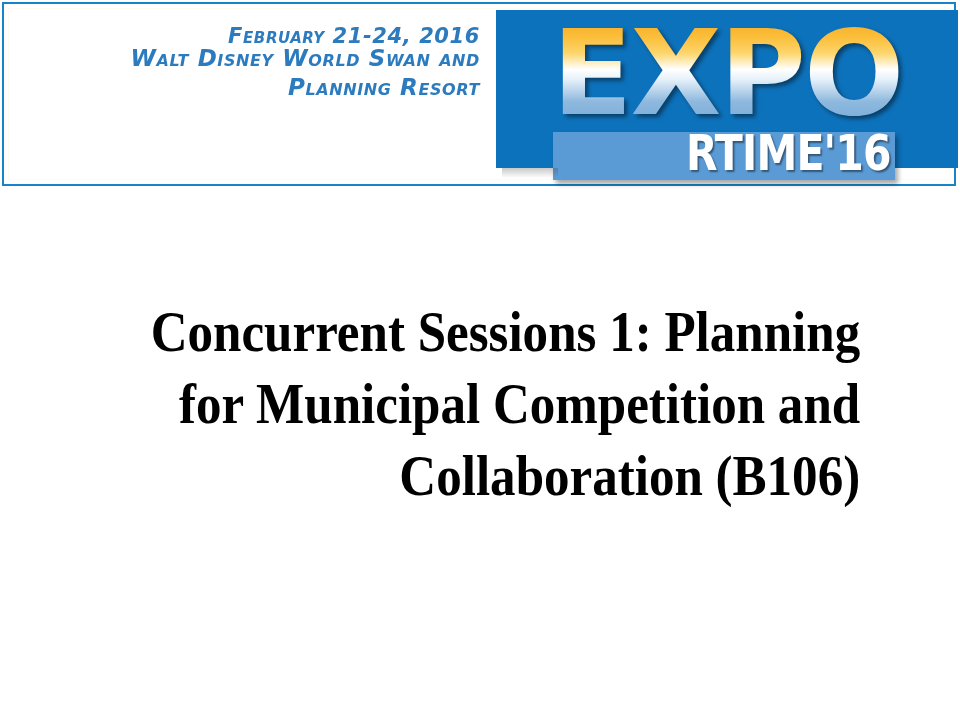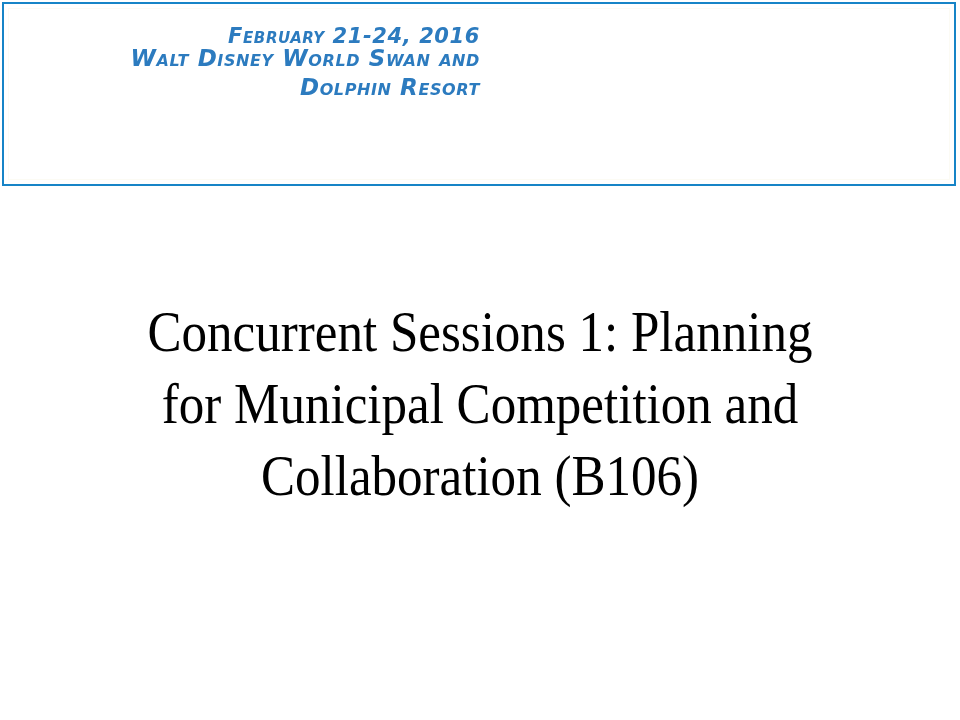--- a/index.html
+++ b/index.html
@@ -143,21 +143,22 @@
     transform: scaleX(0.82);
     transform-origin: right top;
   }
 
   
   .title-block {
     position: absolute;
     left: 48px;
     top: 296px;
     width: 864px;
-    text-align: center;
+    text-align: right;
+    font-weight: bold;
   }
   .title-line {
     display: block;
     font-family: "Liberation Serif", "DejaVu Serif", serif;
     font-size: 58px;
     line-height: 72px;
     color: #000000;
     transform: scaleX(0.88);
     white-space: nowrap;
   }
@@ -166,23 +167,29 @@
 <body>
 
 <div class="slide">
 
   <div class="header-banner">
     <div class="header-inner"></div>
 
     <div class="event-info">
       <span class="event-line l1">February 21-24, 2016</span>
       <span class="event-line l2">Walt Disney World Swan and</span>
-      <span class="event-line l3">Dolphin Resort</span>
+      <span class="event-line l3">Planning Resort</span>
     </div>
 
+    <div class="logo-panel">
+      <span class="expo-word">EXPO</span>
+      <div class="rtime-band">
+        <span class="rtime-word">RTIME'16</span>
+      </div>
+    </div>
   </div>
 
   <div class="title-block">
     <span class="title-line">Concurrent Sessions 1: Planning</span>
     <span class="title-line">for Municipal Competition and</span>
     <span class="title-line">Collaboration (B106)</span>
   </div>
 
 </div>
 

